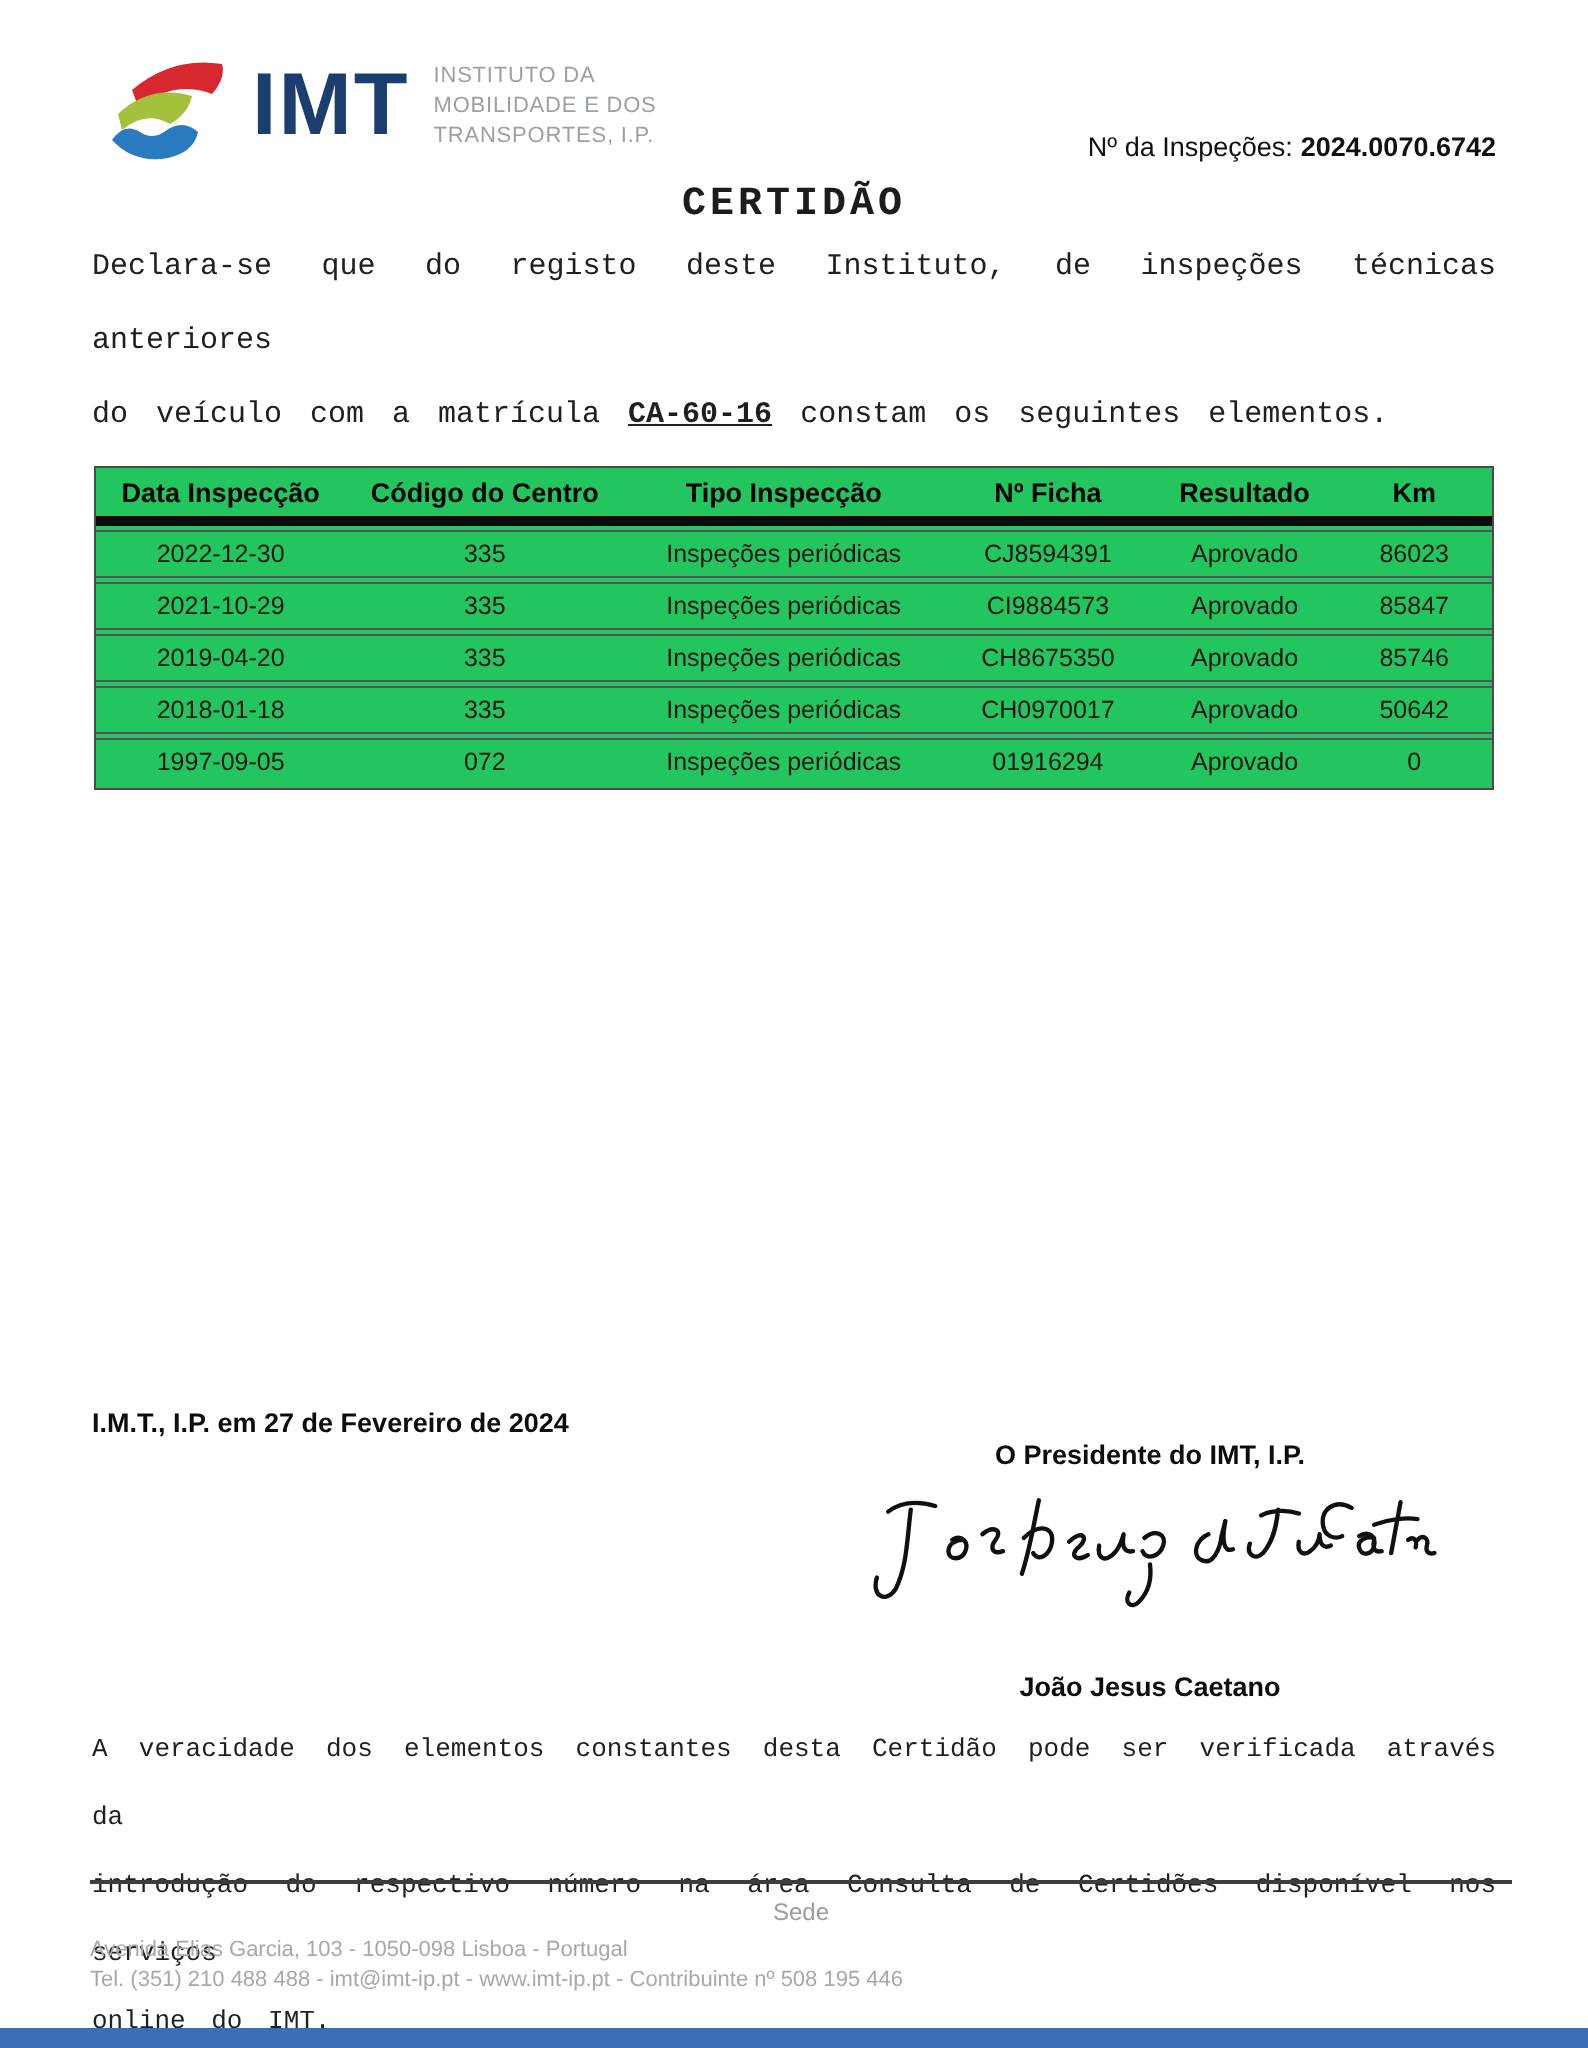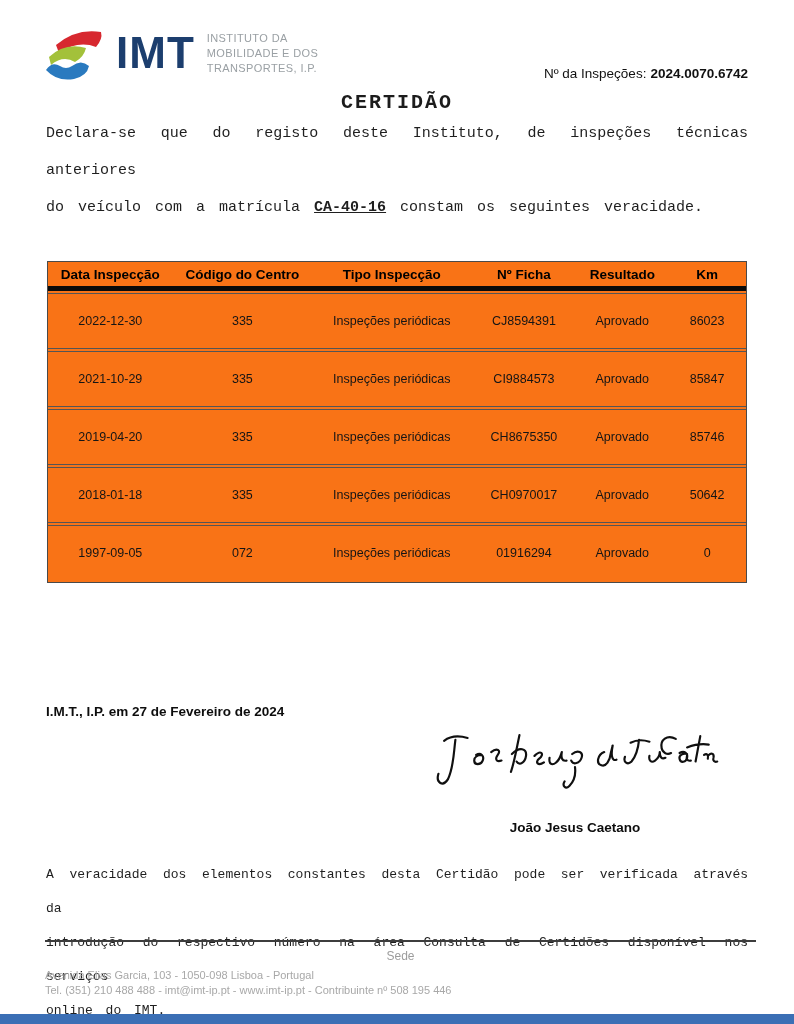--- a/index.html
+++ b/index.html
@@ -6,21 +6,21 @@
   html,body { width:794px; height:1024px; }
   body {
     position:relative;
     background:#ffffff;
     font-family:"Liberation Sans", sans-serif;
     color:#1a1a1a;
     overflow:hidden;
   }
 
   
-  .logo-row { position:absolute; top:26px; left:44px; display:flex; align-items:center; }
+  .logo-row { position:absolute; top:26px; left:54px; display:flex; align-items:center; }
   .logo-mark { width:66px; height:54px; }
   .logo-acronym {
     font-size:44px; font-weight:bold; letter-spacing:1px;
     color:#1c3e6e; margin-left:6px; line-height:54px;
   }
   .logo-org {
     margin-left:12px; font-size:11px; line-height:15px;
     color:#9aa0a4; letter-spacing:0.4px; font-weight:500;
   }
   .cert-no {
@@ -43,31 +43,31 @@
     position:absolute; top:115px; left:46px; width:702px;
     font-size:15px; line-height:37px; word-spacing:5px;
   }
   .jline { display:block; text-align:justify; text-align-last:justify; }
   .nline { display:block; text-align:left; }
   .plate { font-weight:bold; text-decoration:underline; }
 
   
   .table-wrap {
     position:absolute; top:233px; left:47px; width:700px;
-    border:1.5px solid #4a4a4a; background:#f97316;margin-top:28px;
+    border:1.5px solid #4a4a4a; background:#22c55e;
   }
   table { width:100%; border-collapse:separate; border-spacing:0 2px; }
   th {
     font-size:13.5px; font-weight:bold; color:#000;
     padding:3px 2px 4px; text-align:center;
     border-bottom:5px solid #0a0a0a;
   }
   td {
     font-size:12.5px; color:#151515; text-align:center;
-    padding:20px 2px;
+    padding:4px 2px;
     border-top:1px solid #555; border-bottom:1px solid #555;
   }
   tbody tr:last-child td { border-bottom:none; }
   col.c1{width:125px} col.c2{width:140px} col.c3{width:160px}
   col.c4{width:105px} col.c5{width:92px}  col.c6{width:78px}
 
   
   .place-date {
     position:absolute; top:704px; left:46px;
     font-size:13.5px; font-weight:bold; color:#0d0d0d;
@@ -116,21 +116,21 @@
 </div>
 
 <div class="cert-no">
   <span>Nº da Inspeções:</span><span class="val">2024.0070.6742</span>
 </div>
 
 <div class="doc-title">CERTIDÃO</div>
 
 <div class="intro mono">
   <span class="jline">Declara-se que do registo deste Instituto, de inspeções técnicas anteriores</span>
-  <span class="nline"><span>do veículo com a matrícula </span><span class="plate">CA-40-16</span><span> constam os seguintes veracidade.</span></span>
+  <span class="nline"><span>do veículo com a matrícula </span><span class="plate">CA-60-16</span><span> constam os seguintes elementos.</span></span>
 </div>
 
 <div class="table-wrap">
   <table>
     <colgroup>
       <col class="c1">
         <col class="c2">
         <col class="c3">
         <col class="c4">
         <col class="c5">
@@ -187,20 +187,21 @@
           <td>Aprovado</td>
           <td>0</td>
         </tr>
       </tbody>
   </table>
 </div>
 
 <div class="place-date">I.M.T., I.P. em 27 de Fevereiro de 2024</div>
 
 <div class="sign-block">
+  <div class="signer-title">O Presidente do IMT, I.P.</div>
   <svg class="signature-svg" viewBox="0 0 310 75" xmlns="http://www.w3.org/2000/svg">
     <g fill="none" stroke="#101010" stroke-width="2.3" stroke-linecap="round" stroke-linejoin="round">
       <path d="M28 14 C26 30 26 44 20 56 C15 64 7 60 10 50"></path>
       <path d="M16 15 C24 9 34 10 41 12"></path>
       <path d="M50 30 c5 -3 9 1 7 6 c-2 5 -9 5 -9 0 c0 -4 4 -6 8 -6"></path>
       <path d="M66 27 c6 -5 11 -2 7 3 c-3 4 -2 8 4 6"></path>
       <path d="M96 9 c-3 14 -5 27 -9 39"></path>
       <path d="M88 29 c8 -8 16 -6 15 2 c-1 7 -7 11 -10 6"></path>
       <path d="M112 31 c7 -7 11 -2 5 3 c-5 4 -1 8 5 4"></path>
       <path d="M128 33 c-1 6 2 9 7 5 c4 -3 5 -8 6 -11 c-1 6 0 10 5 9"></path>

